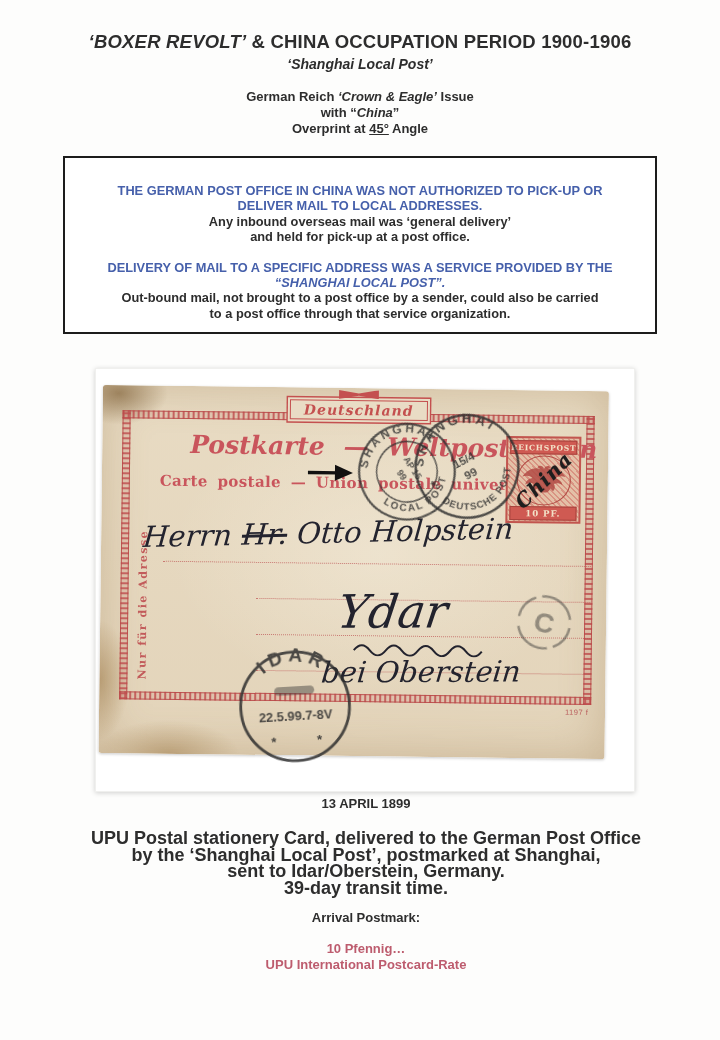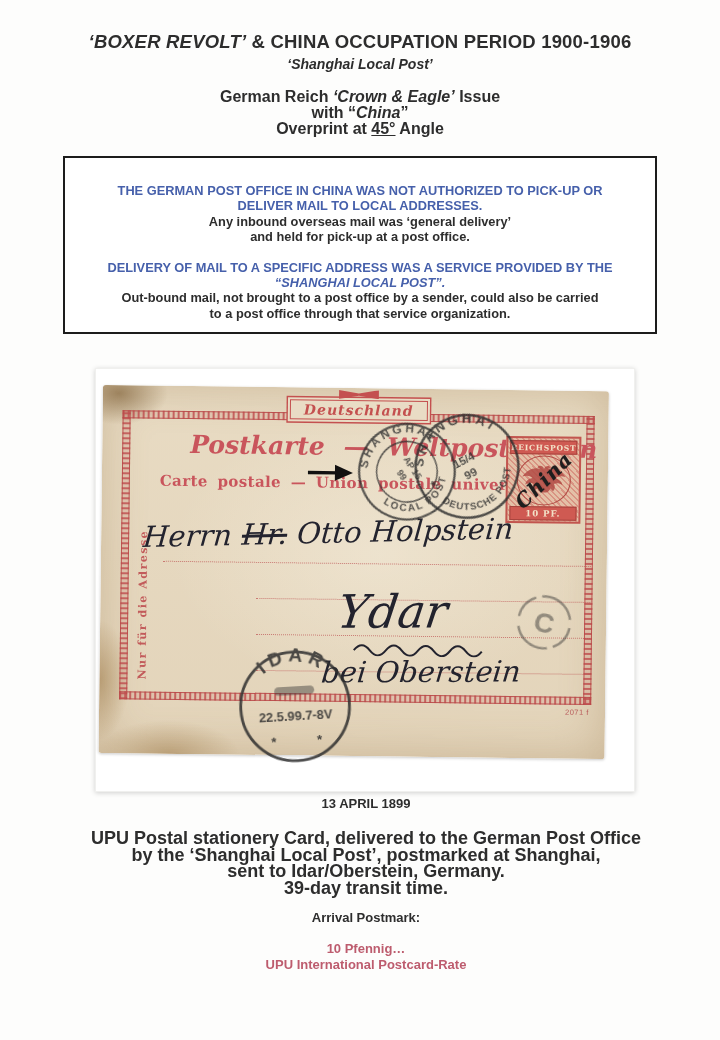--- a/index.html
+++ b/index.html
@@ -5,21 +5,21 @@
   html,body{margin:0;padding:0;}
   body{background:#ffffff;}
   .page{position:relative;width:720px;height:1040px;background:#fdfdfc;
         font-family:"Liberation Sans",sans-serif;color:#2d2d2d;overflow:hidden;}
 
   
   .header{position:absolute;top:31px;left:0;right:0;text-align:center;}
   .title{font-size:18.5px;font-weight:bold;letter-spacing:.2px;}
   .title .it{font-style:italic;}
   .subtitle{font-size:14px;font-weight:bold;font-style:italic;margin-top:3px;}
-  .issue{margin-top:17px;font-size:16px;font-weight:bold;line-height:16px;}
+  .issue{margin-top:17px;font-size:13px;font-weight:bold;line-height:16px;}
   .issue .it{font-style:italic;}
   .u{text-decoration:underline;}
 
   
   .info-box{position:absolute;left:63px;top:156px;width:594px;box-sizing:border-box;
             border:2px solid #1c1c1c;background:#ffffff;text-align:center;
             font-weight:bold;font-size:12.8px;line-height:15.4px;padding:25px 4px 11px;}
   .blue{color:#4660ab;}
   .blue-it{color:#4660ab;font-style:italic;}
   .para2{margin-top:15px;}
@@ -234,21 +234,21 @@
         <text x="65" y="80" font-size="13.5" text-anchor="middle">22.5.99.7-8V</text>
         <text x="38" y="106" font-size="14">*</text>
         <text x="86" y="106" font-size="14">*</text>
       </svg>
 
       <svg class="pm pm-faint" viewBox="0 0 60 60">
         <circle class="pm-ink" cx="30" cy="30" r="26" stroke-width="2.4" stroke-dasharray="26 6 40 10"></circle>
         <text x="30" y="40" font-size="28" text-anchor="middle" font-family="DejaVu Serif, serif">C</text>
       </svg>
 
-      <div class="imprint-number">2071 f</div>
+      <div class="imprint-number">1197 f</div>
     </div>
   </div>
 
   <div class="captions">
     <div class="cap-date">13 APRIL 1899</div>
     <div class="cap-body">
       <div>UPU Postal stationery Card, delivered to the German Post Office</div>
       <div>by the ‘Shanghai Local Post’, postmarked at Shanghai,</div>
       <div>sent to Idar/Oberstein, Germany.</div>
       <div>39-day transit time.</div>

